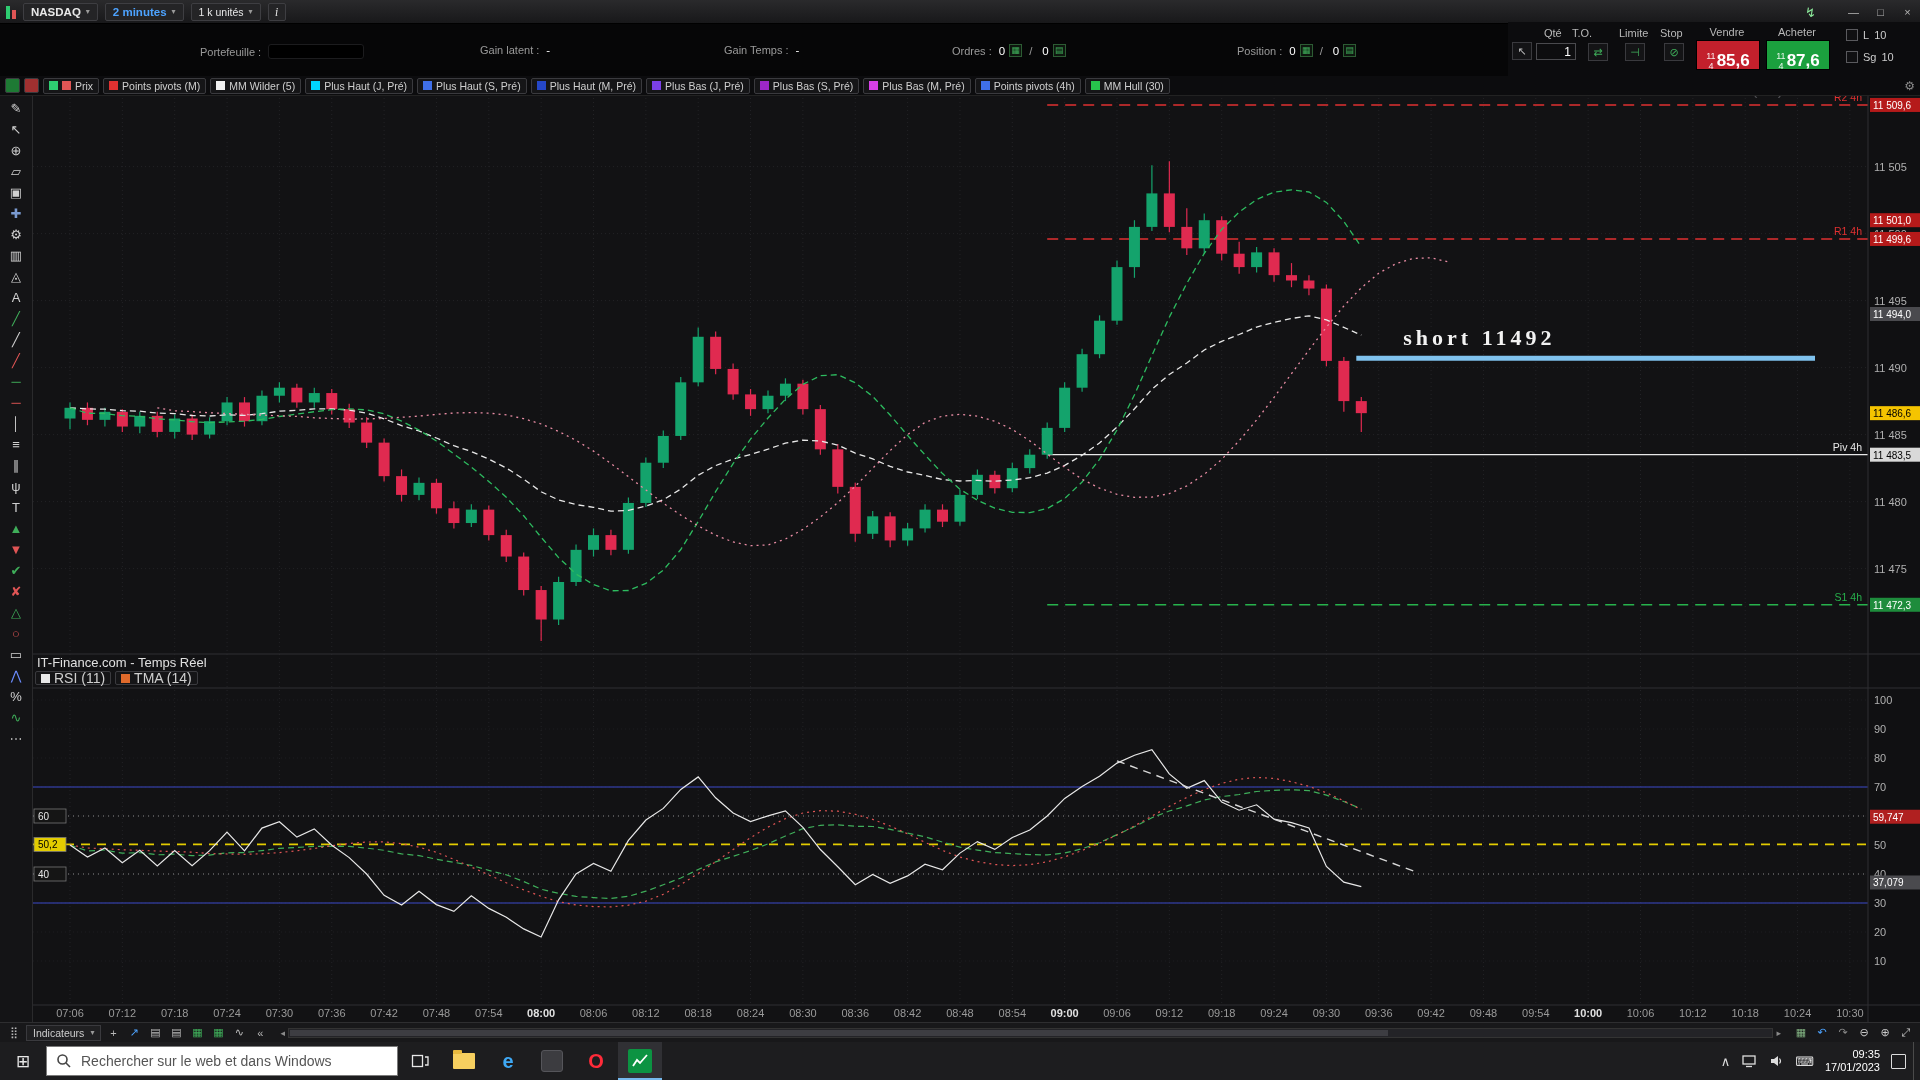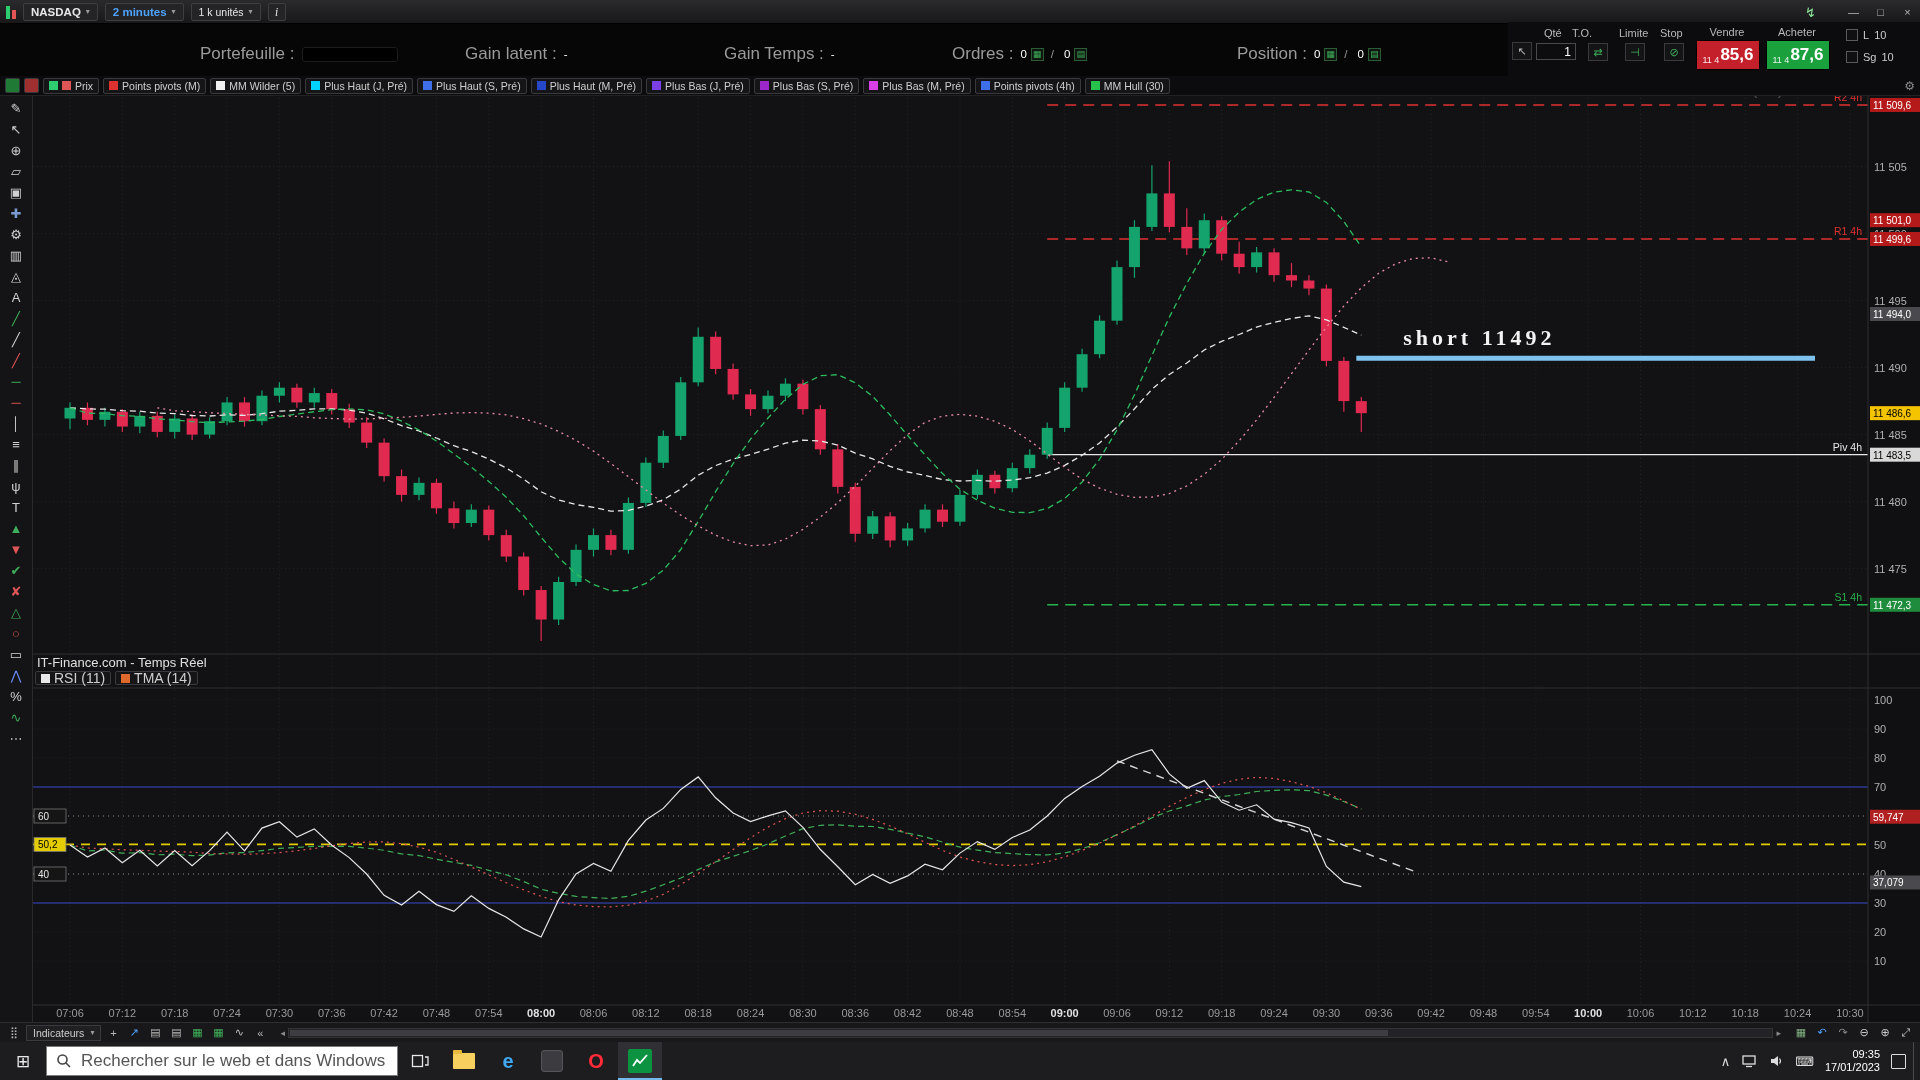--- a/index.html
+++ b/index.html
@@ -21,38 +21,38 @@
   .tb-chip.sm{font-size:10.5px}
   .tb-chip.info{width:18px;padding:0;justify-content:center;font-family:"Liberation Serif",serif;font-style:italic}
   .arr{font-size:8px;color:#9a9a9a}
   #win-right{position:absolute;right:5px;top:0;height:24px;display:flex;align-items:center;gap:12px}
   #lightning{color:#8ce99a;font-size:13px;margin-right:18px}
   .winbtn{color:#b8b8b8;font-size:11px;width:15px;text-align:center;cursor:pointer}
 
   
   #headerbar{position:absolute;left:0;top:24px;width:1508px;height:52px;background:#060607;z-index:5}
   .hd-item{position:absolute;top:20px;white-space:nowrap;display:flex;align-items:center}
-  .hd-lbl{color:#9a9a9a;font-size:17px}
+  .hd-lbl{color:#9a9a9a;font-size:11px}
   .hd-val{color:#fff;font-size:11.5px;margin-left:7px}
   .hd-sep{color:#9a9a9a;font-size:11.5px;margin:0 3px}
   .redacted{display:inline-block;width:96px;height:15px;background:#000;border:1px solid #1c1c1e;border-radius:3px;margin-left:7px}
   .hd-ico{width:13px;height:13px;margin:0 4px;font-size:9px;line-height:11px;text-align:center;color:#3fae5a;
     border:1px solid #2c5c33;background:#0e160f;display:inline-block}
 
   
   #trade-panel{position:absolute;top:22px;right:0;width:412px;height:54px;background:#0c0c0e;z-index:7}
   .tp-label{position:absolute;font-size:11px;color:#b8b8b8}
   .tp-head{position:absolute;top:4px;width:62px;text-align:center;font-size:11px;color:#b8b8b8}
   .tp-btn{position:absolute;width:20px;height:18px;background:#141416;border:1px solid #3a3a3e;
     display:flex;align-items:center;justify-content:center;cursor:pointer}
   .tp-glyph{color:#3fae5a;font-size:11px}
   .tp-qty{position:absolute;width:40px;height:17px;background:#0d0d0f;border:1px solid #4a4a4e;
     color:#fff;font-size:12px;text-align:right;padding-right:4px;font-family:"Liberation Sans",sans-serif}
   .tp-sell,.tp-buy{position:absolute;top:18px;width:64px;height:30px;border:1px solid #000;color:#fff;
-    display:flex;align-items:flex-end;justify-content:center;cursor:pointer;padding:4px}
+    display:flex;align-items:flex-start;justify-content:center;cursor:pointer;padding:10px}
   .tp-sell{left:188px;background:#c3202c}
   .tp-buy{left:258px;background:#1ba03e}
   .px-sm{font-size:9px;margin-right:1px;opacity:.9}
   .px-lg{font-size:17px;font-weight:bold}
   .tp-row{position:absolute;left:338px;display:flex;gap:5px;align-items:center;font-size:11px;color:#ccc}
   .tp-cb{width:12px;height:12px;border:1px solid #5a5a5e;background:#101012;display:inline-block}
   .tp-val{color:#ccc}
 
   
   #legend-bar{position:absolute;left:0;top:76px;width:1920px;height:20px;background:#0c0c0e;
@@ -88,21 +88,21 @@
   #bt-scroll{flex:1;display:flex;align-items:center;gap:3px;height:12px;margin:0 8px}
   .bt-arrow{color:#8a8a8a;font-size:9px;cursor:pointer}
   .bt-track{flex:1;height:10px;background:#232327;border:1px solid #333;position:relative;cursor:pointer}
   .bt-thumb{position:absolute;left:1px;top:1px;bottom:1px;width:74%;background:#3d3d42;cursor:grab}
 
   
   #taskbar{position:absolute;left:0;top:1042px;width:1920px;height:38px;background:#1d1d1f;
     display:flex;align-items:center;z-index:10}
   #start-btn{width:46px;height:38px;display:flex;align-items:center;justify-content:center;color:#e8e8e8;font-size:17px;cursor:pointer}
   #search-box{width:352px;height:30px;background:#fff;display:flex;align-items:center;gap:7px;padding:0 9px;border:1px solid #7a7a7a}
-  #search-input{border:none;outline:none;flex:1;font-size:17px;color:#333;background:transparent;font-family:"Liberation Sans",sans-serif}
+  #search-input{border:none;outline:none;flex:1;font-size:14px;color:#333;background:transparent;font-family:"Liberation Sans",sans-serif}
   #search-input::placeholder{color:#555}
   #taskbar-apps{display:flex;align-items:center}
   .tb-app{width:44px;height:38px;display:flex;align-items:center;justify-content:center;position:relative;cursor:pointer}
   .tb-app.active{background:#303034;box-shadow:inset 0 -2px 0 #76b9ed}
   .tb-glyph{font-size:20px;font-weight:bold}
   .folder-icon{position:relative;width:22px;height:16px}
   .folder-tab{position:absolute;top:-3px;left:0;width:9px;height:4px;background:#e8b93e;border-radius:1px}
   .folder-body{width:22px;height:16px;background:#f6cf5f;border-radius:1px}
   .dark-app-icon{width:22px;height:22px;background:#3c3c40;border:1px solid #55555a;border-radius:3px}
   .chart-app-icon{width:24px;height:24px;background:#0c9342;display:flex;align-items:center;justify-content:center;border-radius:2px}
@@ -141,21 +141,21 @@
     <span class="winbtn">□</span>
     <span class="winbtn">×</span>
   </div>
 </div>
 
 <div id="headerbar">
   <div class="hd-item" style="left:200px">
     <span class="hd-lbl">Portefeuille :</span>
     <span class="redacted"></span>
   </div>
-  <div class="hd-item" style="left:465px">
+  <div class="hd-item" style="left:480px">
     <span class="hd-lbl">Gain latent :</span>
     <span class="hd-val">-</span>
   </div>
   <div class="hd-item" style="left:724px">
     <span class="hd-lbl">Gain Temps :</span>
     <span class="hd-val">-</span>
   </div>
   <div class="hd-item" style="left:952px">
     <span class="hd-lbl">Ordres :</span>
     <span class="hd-val">0</span>

